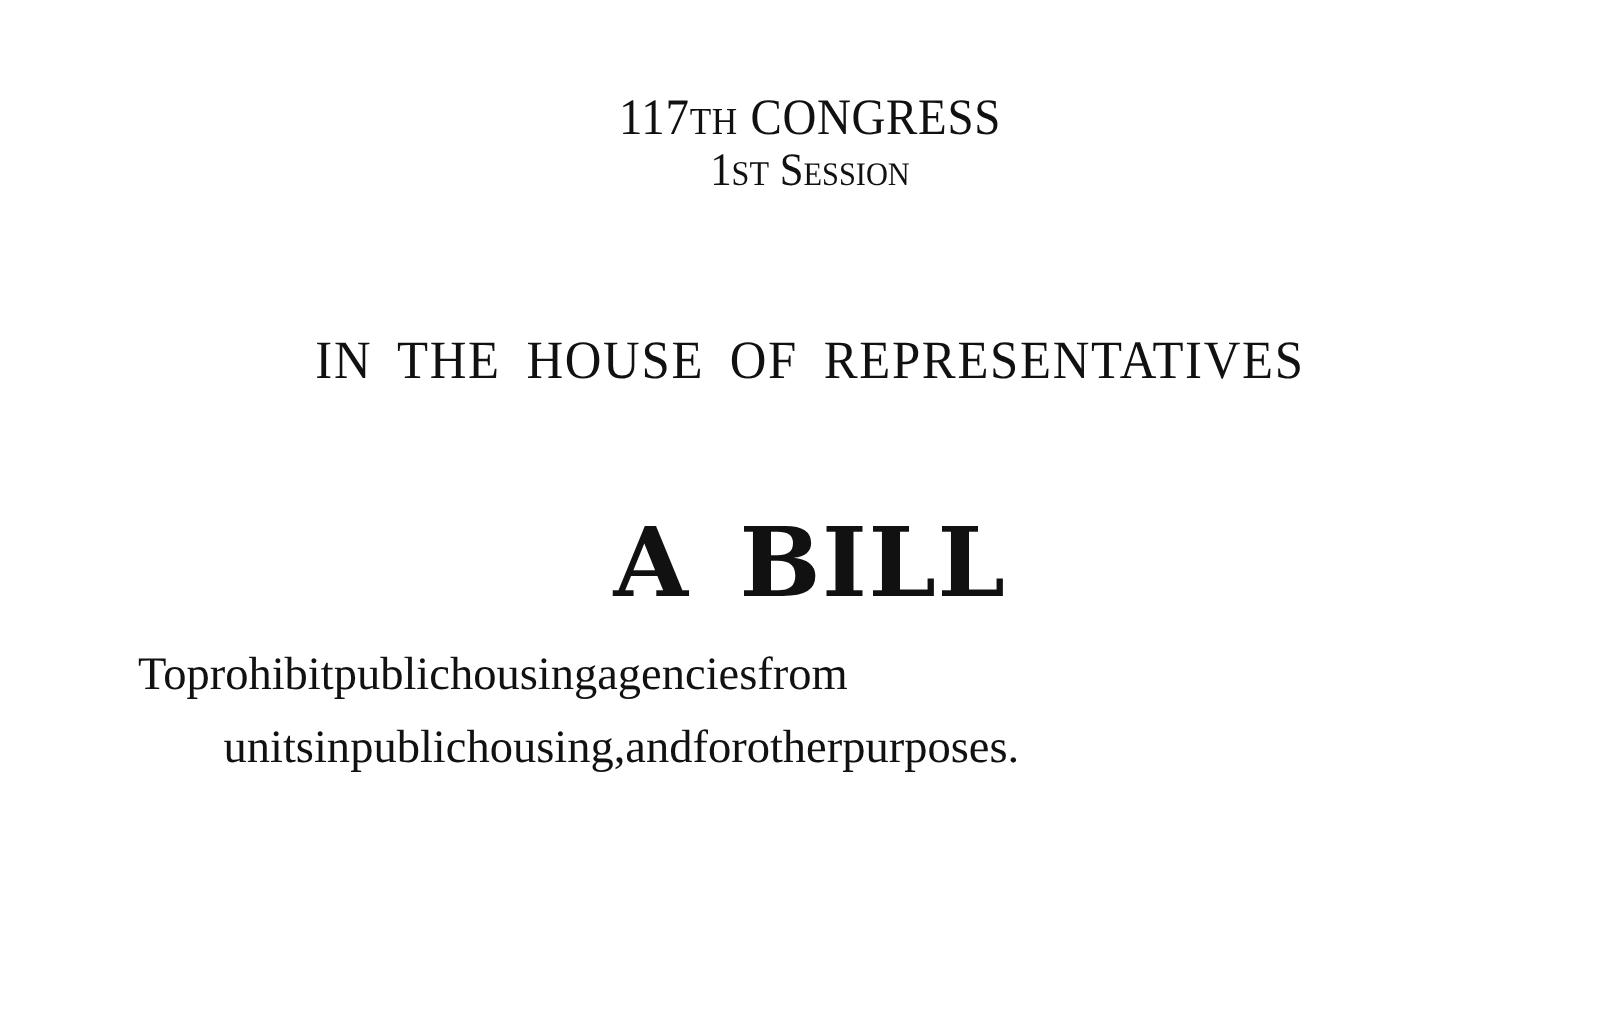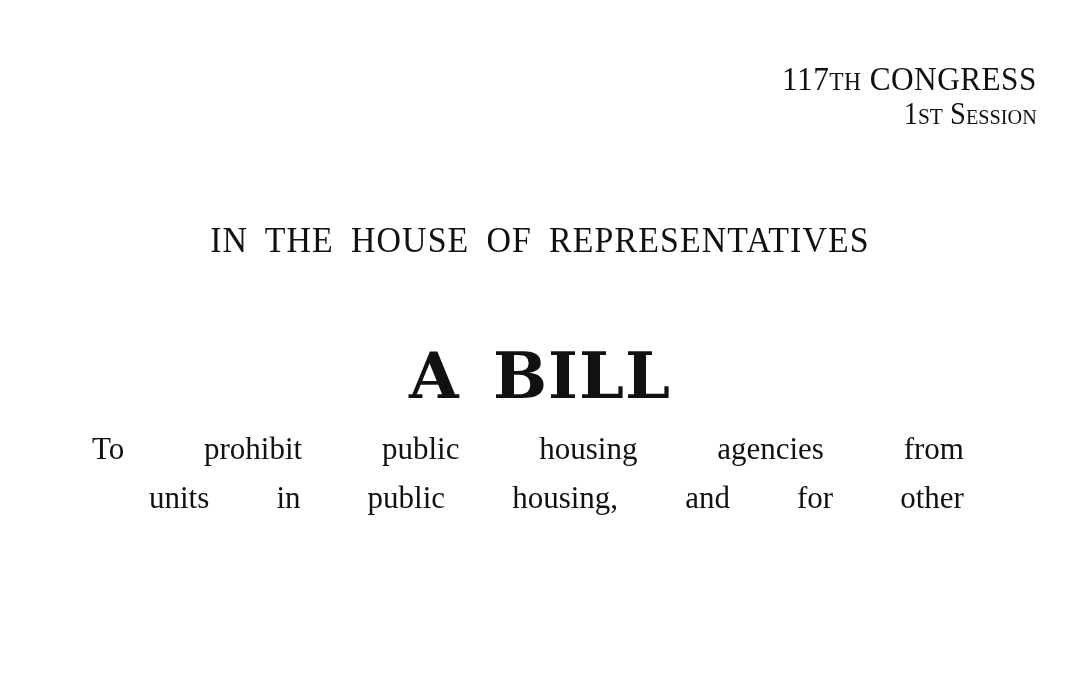--- a/index.html
+++ b/index.html
@@ -13,21 +13,21 @@
       position: relative;
       overflow: hidden;
       font-family: "DejaVu Serif", "Liberation Serif", serif;
       color: #111111;
     }
     .congress-block {
       position: absolute;
       left: 0;
       width: 1080px;
       top: 62px;
-      text-align: right;
+      text-align: center;
       font-family: "Liberation Serif", "DejaVu Serif", serif;
       line-height: 34px;
     }
     .congress-line {
       font-size: 34px;
       letter-spacing: 0.5px;
       transform: scaleX(0.92);
       transform-origin: center;
       display: block;
     }
@@ -75,21 +75,20 @@
       position: absolute;
       left: 92px;
       top: 424px;
       width: 872px;
       font-family: "Liberation Serif", "DejaVu Serif", serif;
       font-size: 31px;
       line-height: 49px;
     }
     .purpose-line {
       display: flex;
-      justify-content: space-between;
       white-space: nowrap;
     }
     .purpose-line.first {
       padding-left: 0;
     }
     .purpose-line.cont {
       padding-left: 57px;
     }
     .purpose-line span {
       display: inline-block;
@@ -117,14 +116,15 @@
     <span>from</span>
   </div>
   <div class="purpose-line cont">
     <span>units</span>
     <span>in</span>
     <span>public</span>
     <span>housing,</span>
     <span>and</span>
     <span>for</span>
     <span>other</span>
+    <span>purposes.</span>
   </div>
 </div>
 
 </body></html>

